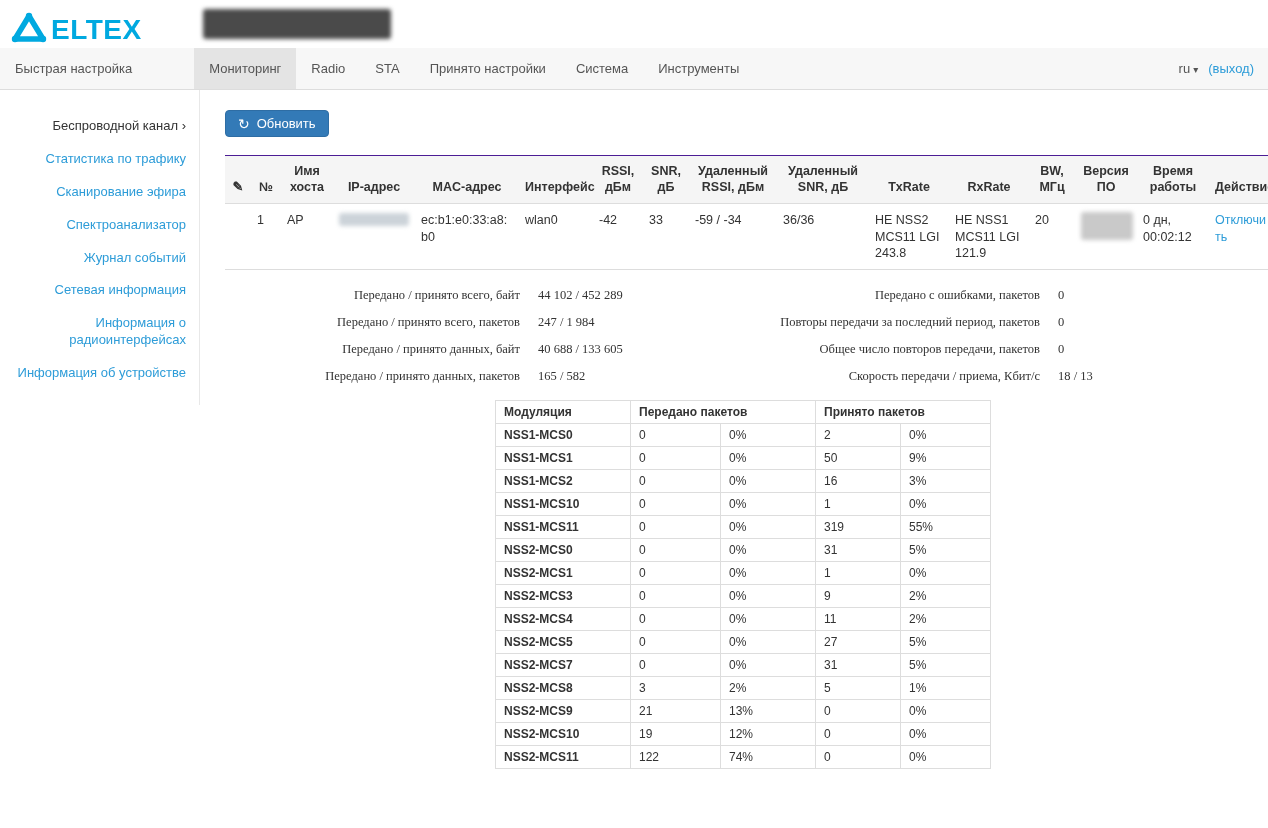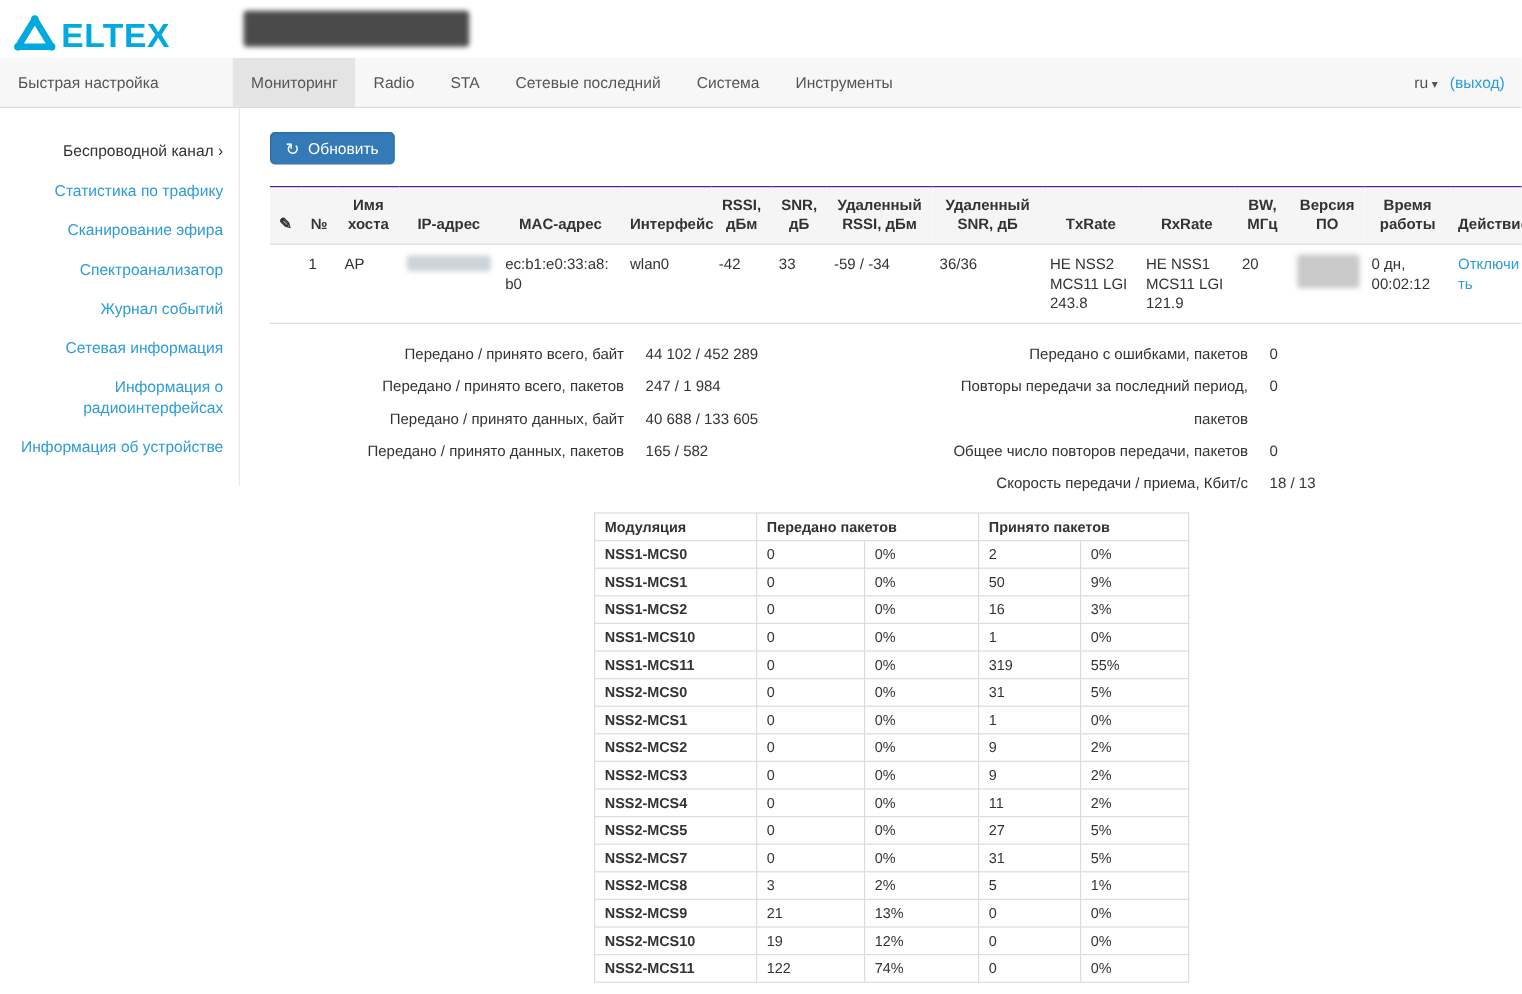--- a/index.html
+++ b/index.html
@@ -36,21 +36,21 @@
   .btn-refresh .icon { font-size: 14px; line-height: 1; }
   
   .clients { width: 100%; border-collapse: collapse; margin-top: 18px; table-layout: fixed; font-size: 12.5px; }
   .clients th { background: #f5f5f5; border-top: 1px solid #4c1d95; border-bottom: 1px solid #ddd; padding: 8px 6px; text-align: center; vertical-align: bottom; font-weight: bold; line-height: 1.25; }
   .clients td { padding: 8px 6px; vertical-align: top; border-bottom: 1px solid #ddd; line-height: 1.3; overflow-wrap: break-word; }
   .link { color: #2d9cd8; cursor: pointer; text-decoration: none; }
   .edit-icon { color: #333; font-size: 13px; }
   .redact-ip { width: 70px; height: 13px; background: #ccd3d9; margin-top: 1px; }
   .redact-fw { width: 52px; height: 28px; background: #c9c9c9; }
   
-  .stats { margin-top: 12px; display: flex; font-size: 12.5px; }
+  .stats { margin-top: 12px; display: flex; font-size: 12.5px; font-family: Liberation Serif, serif; }
   .stat-col-left { width: 540px; flex: 0 0 540px; }
   .stat-col-right { flex: 1; }
   .stat-row { display: flex; line-height: 27px; }
   .stat-label { text-align: right; }
   .stat-col-left .stat-label { width: 295px; }
   .stat-col-right .stat-label { width: 275px; }
   .stat-value { padding-left: 18px; white-space: nowrap; }
   
   .mod-table { margin: 10px 0 0 270px; border-collapse: collapse; font-size: 12px; }
   .mod-table th, .mod-table td { border: 1px solid #ddd; padding: 3px 8px; text-align: left; line-height: 16px; }
@@ -88,21 +88,21 @@
 
       <div class="tab">
         <span>Radio</span>
       </div>
 
       <div class="tab">
         <span>STA</span>
       </div>
 
       <div class="tab">
-        <span>Сетевые последний</span>
+        <span>Принято настройки</span>
       </div>
 
       <div class="tab">
         <span>Система</span>
       </div>
 
       <div class="tab">
         <span>Инструменты</span>
       </div>
     </div>
@@ -324,27 +324,20 @@
           </tr>
 
           <tr>
             <td class="mod-name">NSS2-MCS1</td>
             <td>0</td>
             <td>0%</td>
             <td>1</td>
             <td>0%</td>
           </tr>
 
-          <tr>
-            <td class="mod-name">NSS2-MCS2</td>
-            <td>0</td>
-            <td>0%</td>
-            <td>9</td>
-            <td>2%</td>
-          </tr>
 
           <tr>
             <td class="mod-name">NSS2-MCS3</td>
             <td>0</td>
             <td>0%</td>
             <td>9</td>
             <td>2%</td>
           </tr>
 
           <tr>

